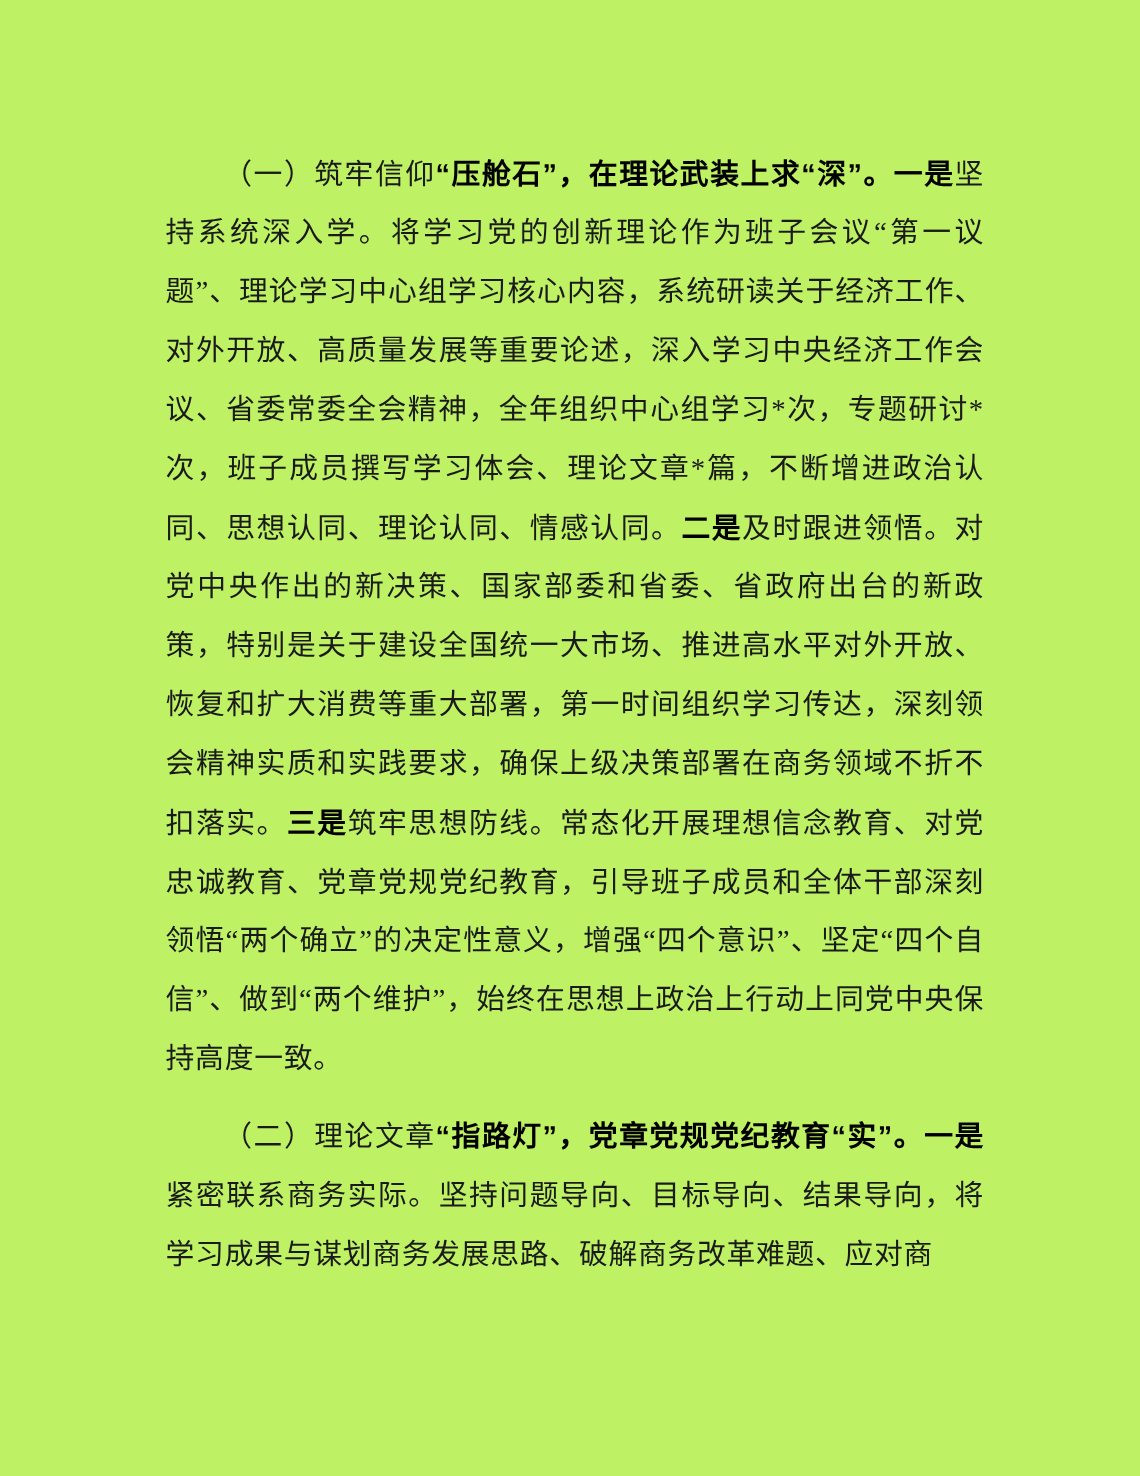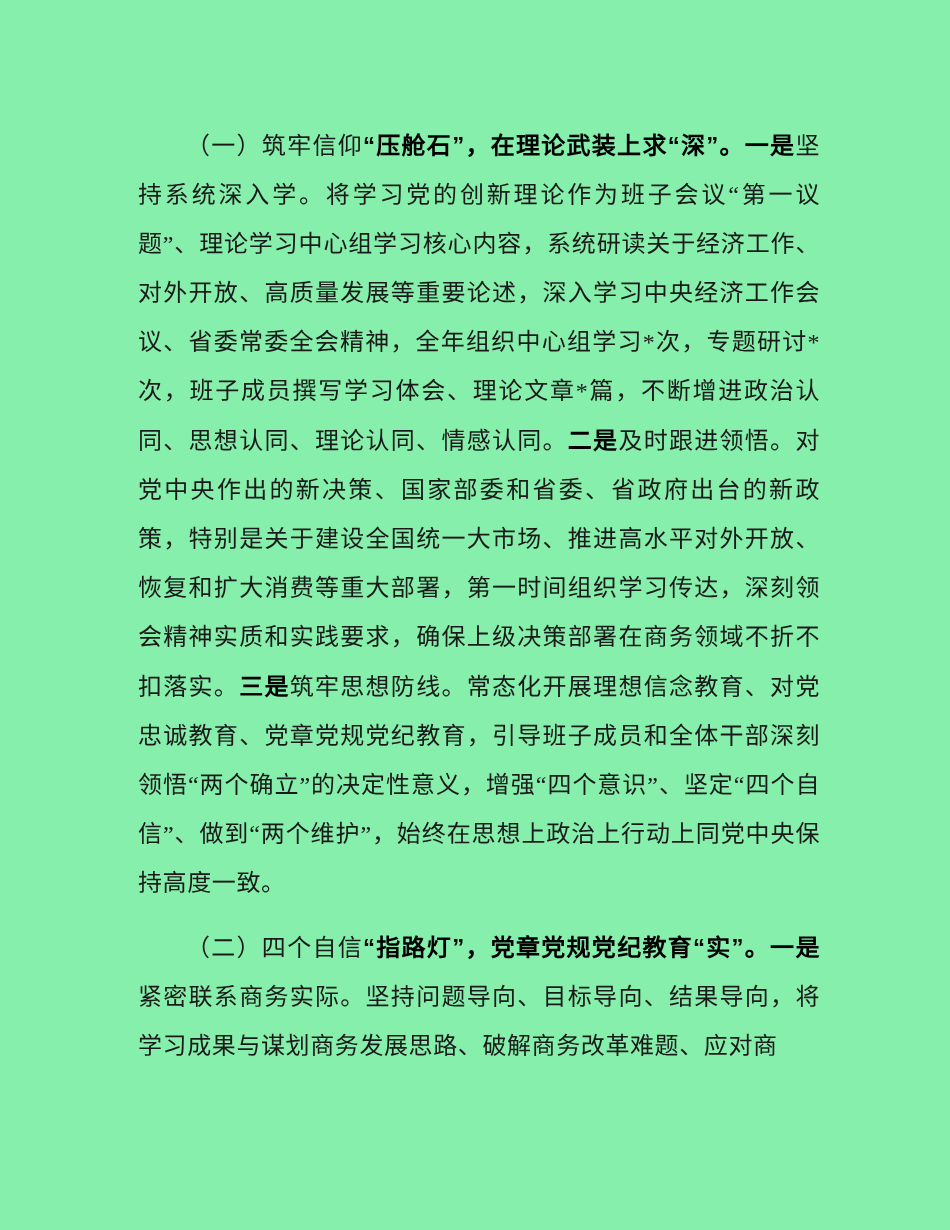--- a/index.html
+++ b/index.html
@@ -2,21 +2,21 @@
 <html lang="zh-CN"><head>
 <meta charset="utf-8">
 <style>
   * { margin: 0; padding: 0; box-sizing: border-box; }
   html, body { background: #ffffff; }
   body { width: 950px; height: 1230px; overflow: hidden; }
 
   .page {
     width: 950px;
     height: 1230px;
-    background: #86efac;
+    background: #bef264;
     padding: 121px 130px 0 138px;
     font-family: "Liberation Serif", "DejaVu Serif", serif;
     font-size: 24px;
     line-height: 49px;
     letter-spacing: 0.6px;
     color: #1a1a1a;
     text-align: justify;
   }
 
   .para {
@@ -39,15 +39,15 @@
     font-weight: 400;
   }
 </style>
 </head>
 <body>
 
 <div class="page">
 
   <p class="para"><span class="fs">（一）筑牢信仰</span><span class="hei">“压舱石”，在理论武装上求“深”。一是</span><span class="fs">坚持系统深入学。将学习党的创新理论作为班子会议“第一议题”、理论学习中心组学习核心内容，系统研读关于经济工作、对外开放、高质量发展等重要论述，深入学习中央经济工作会议、省委常委全会精神，全年组织中心组学习*次，专题研讨*次，班子成员撰写学习体会、理论文章*篇，不断增进政治认同、思想认同、理论认同、情感认同。</span><span class="hei">二是</span><span class="fs">及时跟进领悟。对党中央作出的新决策、国家部委和省委、省政府出台的新政策，特别是关于建设全国统一大市场、推进高水平对外开放、恢复和扩大消费等重大部署，第一时间组织学习传达，深刻领会精神实质和实践要求，确保上级决策部署在商务领域不折不扣落实。</span><span class="hei">三是</span><span class="fs">筑牢思想防线。常态化开展理想信念教育、对党忠诚教育、党章党规党纪教育，引导班子成员和全体干部深刻领悟“两个确立”的决定性意义，增强“四个意识”、坚定“四个自信”、做到“两个维护”，始终在思想上政治上行动上同党中央保持高度一致。</span></p>
 
-  <p class="para"><span class="fs">（二）四个自信</span><span class="hei">“指路灯”，党章党规党纪教育“实”。一是</span><span class="fs">紧密联系商务实际。坚持问题导向、目标导向、结果导向，将学习成果与谋划商务发展思路、破解商务改革难题、应对商</span></p>
+  <p class="para"><span class="fs">（二）理论文章</span><span class="hei">“指路灯”，党章党规党纪教育“实”。一是</span><span class="fs">紧密联系商务实际。坚持问题导向、目标导向、结果导向，将学习成果与谋划商务发展思路、破解商务改革难题、应对商</span></p>
 
 </div>
 
 </body></html>

